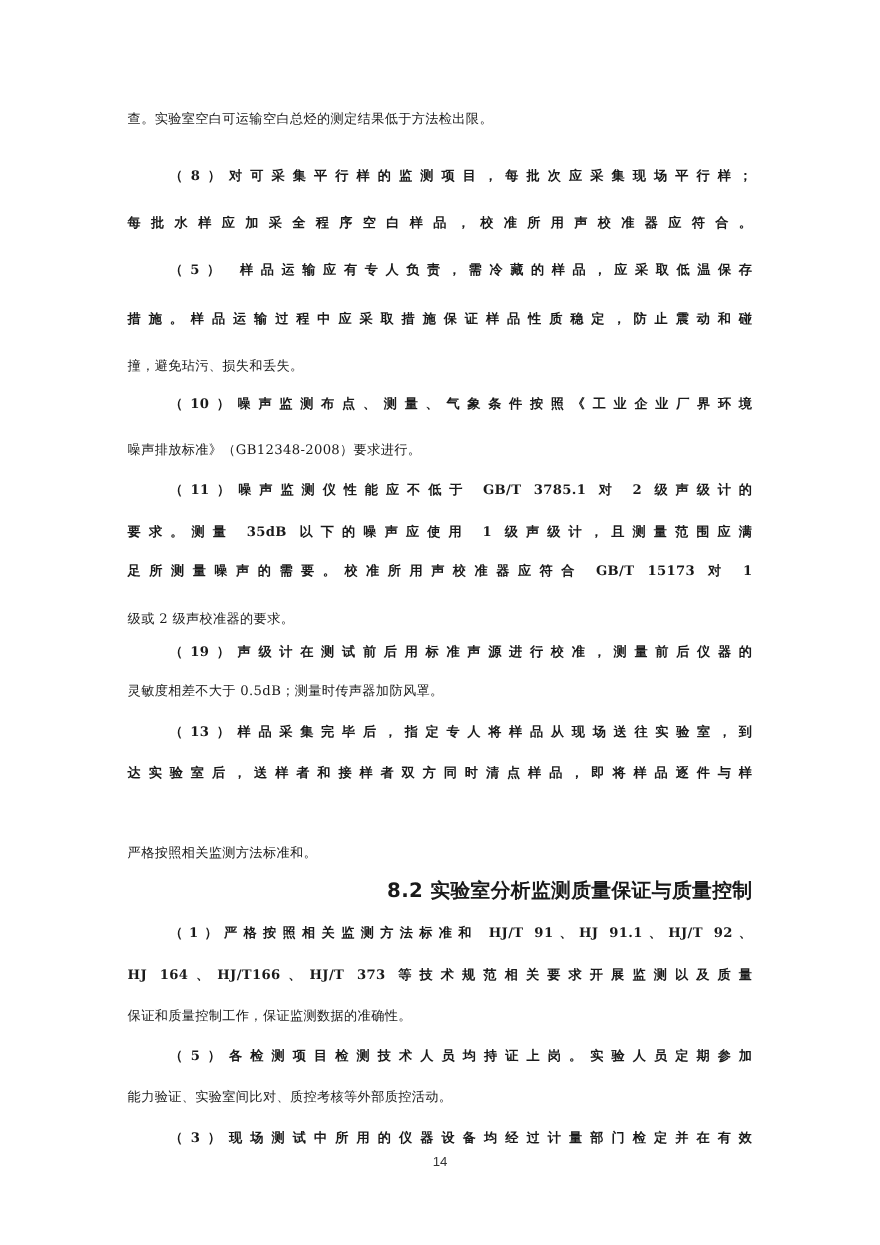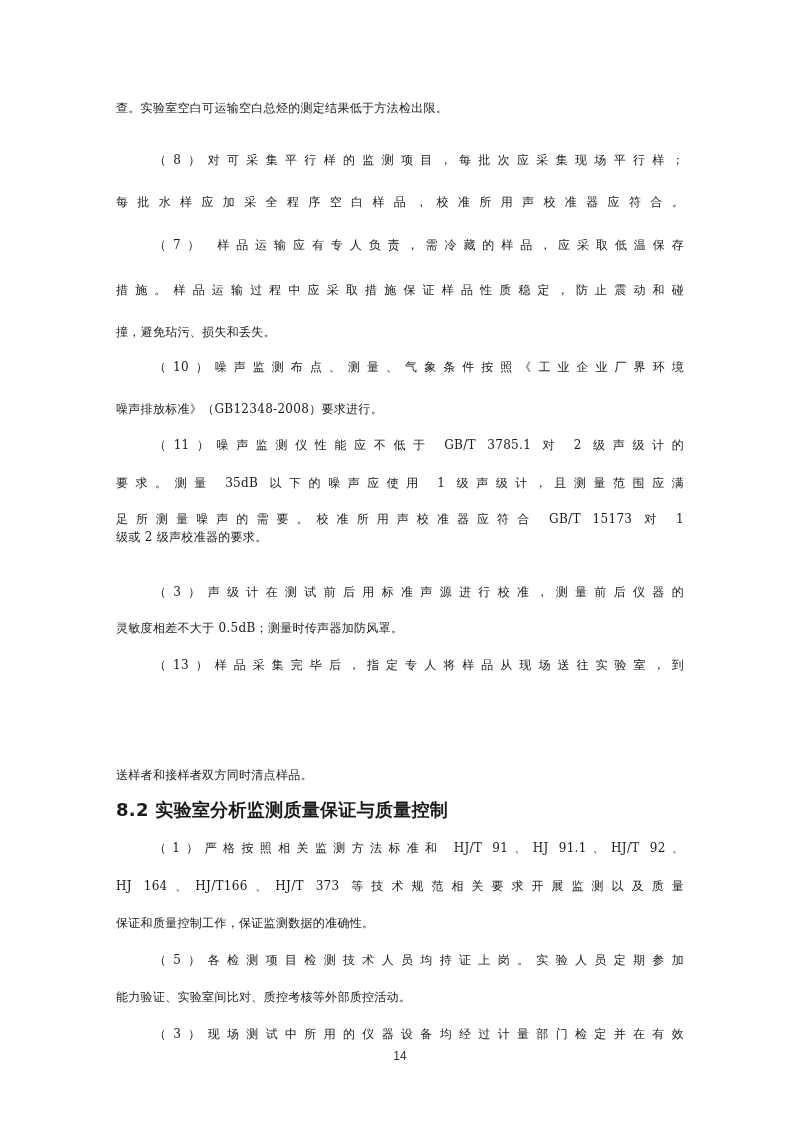--- a/index.html
+++ b/index.html
@@ -27,58 +27,61 @@
       width: 568px;
       font-size: 12px;
       line-height: 24px;
       white-space: nowrap;
       letter-spacing: 0.3px;
     }
     .line.indent { left: 154px; width: 530px; }
     .line.justify {
       text-align: justify;
       text-align-last: justify;
+      font-weight: bold;
     }
     .heading {
       font-family: "DejaVu Sans", "Liberation Sans", sans-serif;
       font-weight: bold;
       font-size: 18px;
+      text-align: right;
     }
     .page-number {
       position: absolute;
       left: 0;
       width: 800px;
       top: 1049px;
       text-align: center;
       font-family: "Liberation Sans", "DejaVu Sans", sans-serif;
       font-size: 12px;
       color: #333;
     }
   </style>
 </head>
 <body>
 
 <div class="page">
 
   <div class="line" style="top:96px">查。实验室空白可运输空白总烃的测定结果低于方法检出限。</div>
   <div class="line indent justify" style="top:148px">（8）对可采集平行样的监测项目，每批次应采集现场平行样；</div>
   <div class="line justify" style="top:190px">每批水样应加采全程序空白样品，校准所用声校准器应符合。</div>
-  <div class="line indent justify" style="top:233px">（7） 样品运输应有专人负责，需冷藏的样品，应采取低温保存</div>
+  <div class="line indent justify" style="top:233px">（5） 样品运输应有专人负责，需冷藏的样品，应采取低温保存</div>
   <div class="line justify" style="top:278px">措施。样品运输过程中应采取措施保证样品性质稳定，防止震动和碰</div>
   <div class="line" style="top:320px">撞，避免玷污、损失和丢失。</div>
   <div class="line indent justify" style="top:355px">（10）噪声监测布点、测量、气象条件按照《工业企业厂界环境</div>
   <div class="line" style="top:397px">噪声排放标准》（GB12348-2008）要求进行。</div>
   <div class="line indent justify" style="top:433px">（11）噪声监测仪性能应不低于 GB/T 3785.1 对 2 级声级计的</div>
   <div class="line justify" style="top:471px">要求。测量 35dB 以下的噪声应使用 1 级声级计，且测量范围应满</div>
   <div class="line justify" style="top:507px">足所测量噪声的需要。校准所用声校准器应符合 GB/T 15173 对 1</div>
-  <div class="line" style="top:525px">级或 2 级声校准器的要求。</div>
-  <div class="line indent justify" style="top:580px">（3）声级计在测试前后用标准声源进行校准，测量前后仪器的</div>
+  <div class="line" style="top:550px">级或 2 级声校准器的要求。</div>
+  <div class="line indent justify" style="top:580px">（19）声级计在测试前后用标准声源进行校准，测量前后仪器的</div>
   <div class="line" style="top:616px">灵敏度相差不大于 0.5dB；测量时传声器加防风罩。</div>
   <div class="line indent justify" style="top:653px">（13）样品采集完毕后，指定专人将样品从现场送往实验室，到</div>
-  <div class="line" style="top:763px">送样者和接样者双方同时清点样品。</div>
+  <div class="line justify" style="top:690px">达实验室后，送样者和接样者双方同时清点样品，即将样品逐件与样</div>
+  <div class="line" style="top:763px">严格按照相关监测方法标准和。</div>
 
   <div class="line heading" style="top:798px">8.2  实验室分析监测质量保证与质量控制</div>
 
   <div class="line indent justify" style="top:836px">（1）严格按照相关监测方法标准和  HJ/T 91、HJ 91.1、HJ/T 92、</div>
   <div class="line justify" style="top:874px">HJ 164、HJ/T166、HJ/T 373  等技术规范相关要求开展监测以及质量</div>
   <div class="line" style="top:911px">保证和质量控制工作，保证监测数据的准确性。</div>
   <div class="line indent justify" style="top:948px">（5）各检测项目检测技术人员均持证上岗。实验人员定期参加</div>
   <div class="line" style="top:985px">能力验证、实验室间比对、质控考核等外部质控活动。</div>
   <div class="line indent justify" style="top:1022px">（3）现场测试中所用的仪器设备均经过计量部门检定并在有效</div>
 

